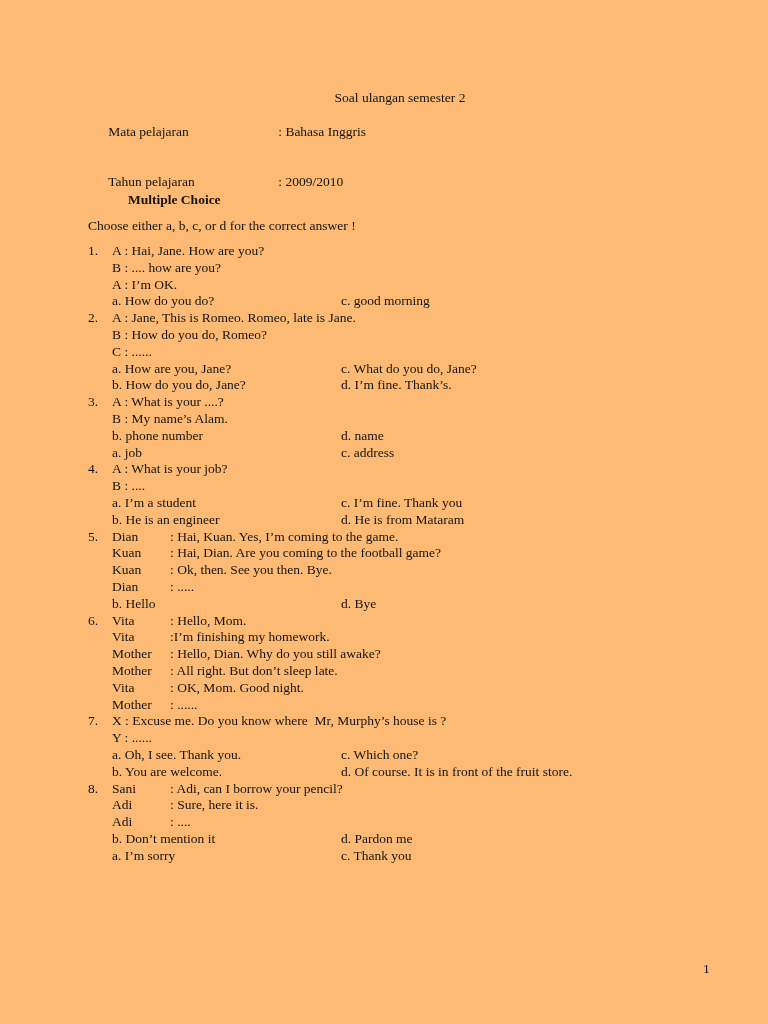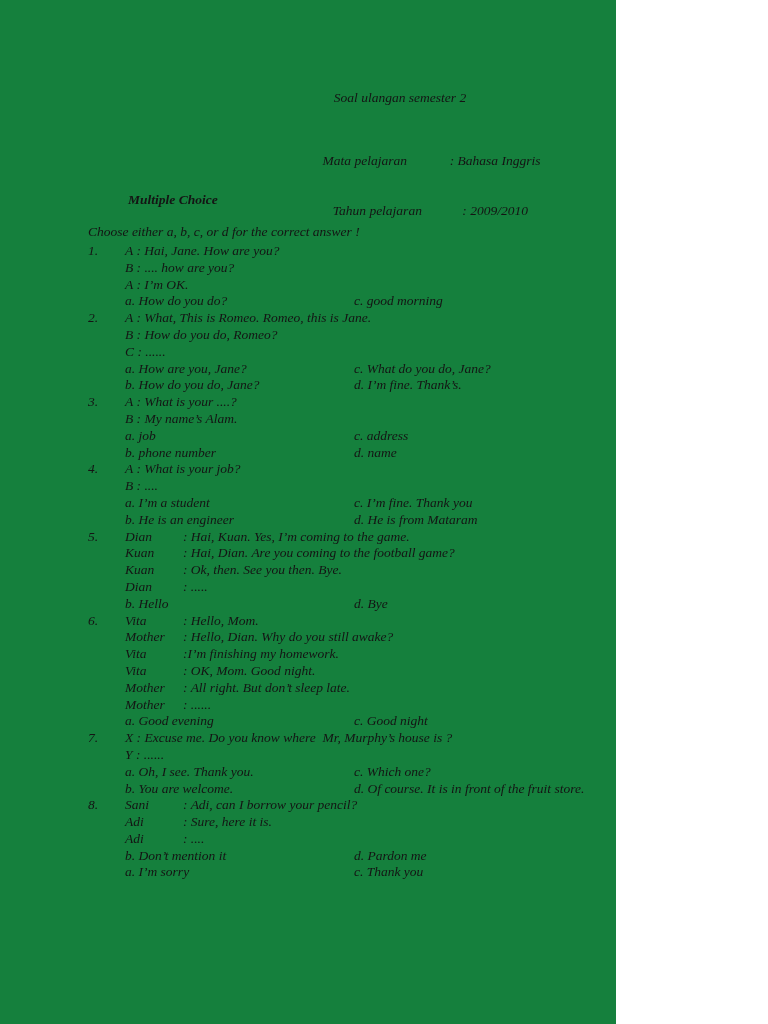--- a/index.html
+++ b/index.html
@@ -2,76 +2,74 @@
 <html><head>
 <meta charset="utf-8">
 <style>
   html, body {
     margin: 0;
     padding: 0;
     background: #ffffff;
   }
   .page {
     position: relative;
-    width: 616px;
+    width: 768px;
     height: 1024px;
-    background: #15803d;
+    background: #fdba74;
     font-family: "Liberation Serif", serif;
     font-size: 13.5px;
     line-height: 16.8px;
     color: #141414;
     overflow: hidden;
-    font-style: italic;
   }
   .title {
     position: absolute;
     top: 90px;
     left: 88px;
     width: 624px;
     text-align: center;
   }
   .meta {
     position: absolute;
-    top: 136px;
+    top: 107px;
     left: 88px;
     width: 624px;
-    text-align: center;
   }
   .meta-row { white-space: pre-wrap; }
   .meta-label {
     display: inline-block;
     width: 170px;
   }
   .heading {
     position: absolute;
     top: 192px;
     left: 88px;
     font-weight: bold;
     margin-left: 40px;
   }
   .instruction {
     position: absolute;
-    top: 224px;
+    top: 218px;
     left: 88px;
     white-space: pre-wrap;
   }
   .questions {
     position: absolute;
     top: 243px;
     left: 88px;
     width: 640px;
   }
   .question { position: relative; }
   .qnum {
     position: absolute;
     left: 0;
     top: 0;
   }
   .qbody { margin-left: 24px; }
-  .dline, .optrow { white-space: pre-wrap; margin-left: 13px; }
+  .dline, .optrow { white-space: pre-wrap; }
   .speaker {
     display: inline-block;
     width: 58px;
   }
   .opt-left {
     display: inline-block;
     width: 229px;
     vertical-align: top;
   }
   .page-number {
@@ -106,34 +104,34 @@
         <div class="qbody">
           <div class="dline">A : Hai, Jane. How are you?</div>
           <div class="dline">B : .... how are you?</div>
           <div class="dline">A : I’m OK.</div>
           <div class="optrow"><span class="opt-left">a. How do you do?</span><span>c. good morning</span></div>
         </div>
       </div>
       <div class="question">
         <span class="qnum">2.</span>
         <div class="qbody">
-          <div class="dline">A : What, This is Romeo. Romeo, this is Jane.</div>
+          <div class="dline">A : Jane, This is Romeo. Romeo, late is Jane.</div>
           <div class="dline">B : How do you do, Romeo?</div>
           <div class="dline">C : ......</div>
           <div class="optrow"><span class="opt-left">a. How are you, Jane?</span><span>c. What do you do, Jane?</span></div>
           <div class="optrow"><span class="opt-left">b. How do you do, Jane?</span><span>d. I’m fine. Thank’s.</span></div>
         </div>
       </div>
       <div class="question">
         <span class="qnum">3.</span>
         <div class="qbody">
           <div class="dline">A : What is your ....?</div>
           <div class="dline">B : My name’s Alam.</div>
+          <div class="optrow"><span class="opt-left">b. phone number</span><span>d. name</span></div>
           <div class="optrow"><span class="opt-left">a. job</span><span>c. address</span></div>
-          <div class="optrow"><span class="opt-left">b. phone number</span><span>d. name</span></div>
         </div>
       </div>
       <div class="question">
         <span class="qnum">4.</span>
         <div class="qbody">
           <div class="dline">A : What is your job?</div>
           <div class="dline">B : ....</div>
           <div class="optrow"><span class="opt-left">a. I’m a student</span><span>c. I’m fine. Thank you</span></div>
           <div class="optrow"><span class="opt-left">b. He is an engineer</span><span>d. He is from Mataram</span></div>
         </div>
@@ -145,26 +143,25 @@
           <div class="dline"><span class="speaker">Kuan</span><span>: Hai, Dian. Are you coming to the football game?</span></div>
           <div class="dline"><span class="speaker">Kuan</span><span>: Ok, then. See you then. Bye.</span></div>
           <div class="dline"><span class="speaker">Dian</span><span>: .....</span></div>
           <div class="optrow"><span class="opt-left">b. Hello</span><span>d. Bye</span></div>
         </div>
       </div>
       <div class="question">
         <span class="qnum">6.</span>
         <div class="qbody">
           <div class="dline"><span class="speaker">Vita</span><span>: Hello, Mom.</span></div>
+          <div class="dline"><span class="speaker">Vita</span><span>:I’m finishing my homework.</span></div>
           <div class="dline"><span class="speaker">Mother</span><span>: Hello, Dian. Why do you still awake?</span></div>
-          <div class="dline"><span class="speaker">Vita</span><span>:I’m finishing my homework.</span></div>
+          <div class="dline"><span class="speaker">Mother</span><span>: All right. But don’t sleep late.</span></div>
           <div class="dline"><span class="speaker">Vita</span><span>: OK, Mom. Good night.</span></div>
-          <div class="dline"><span class="speaker">Mother</span><span>: All right. But don’t sleep late.</span></div>
           <div class="dline"><span class="speaker">Mother</span><span>: ......</span></div>
-          <div class="optrow"><span class="opt-left">a. Good evening</span><span>c. Good night</span></div>
         </div>
       </div>
       <div class="question">
         <span class="qnum">7.</span>
         <div class="qbody">
           <div class="dline">X : Excuse me. Do you know where  Mr, Murphy’s house is ?</div>
           <div class="dline">Y : ......</div>
           <div class="optrow"><span class="opt-left">a. Oh, I see. Thank you.</span><span>c. Which one?</span></div>
           <div class="optrow"><span class="opt-left">b. You are welcome.</span><span>d. Of course. It is in front of the fruit store.</span></div>
         </div>

